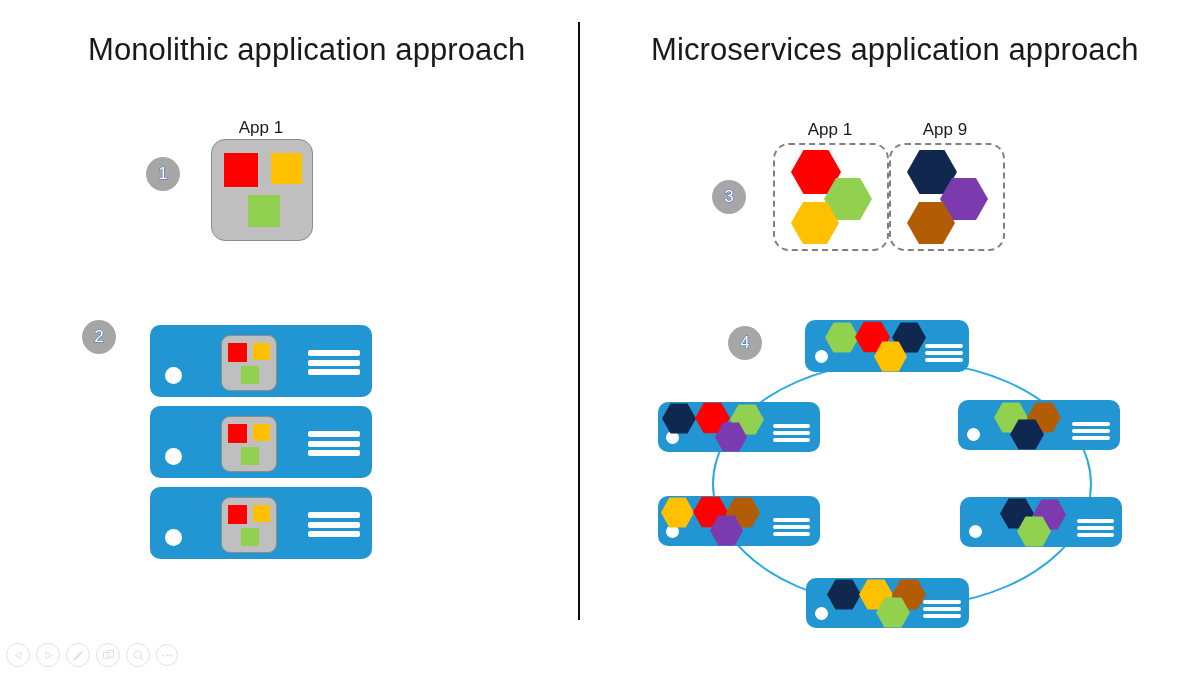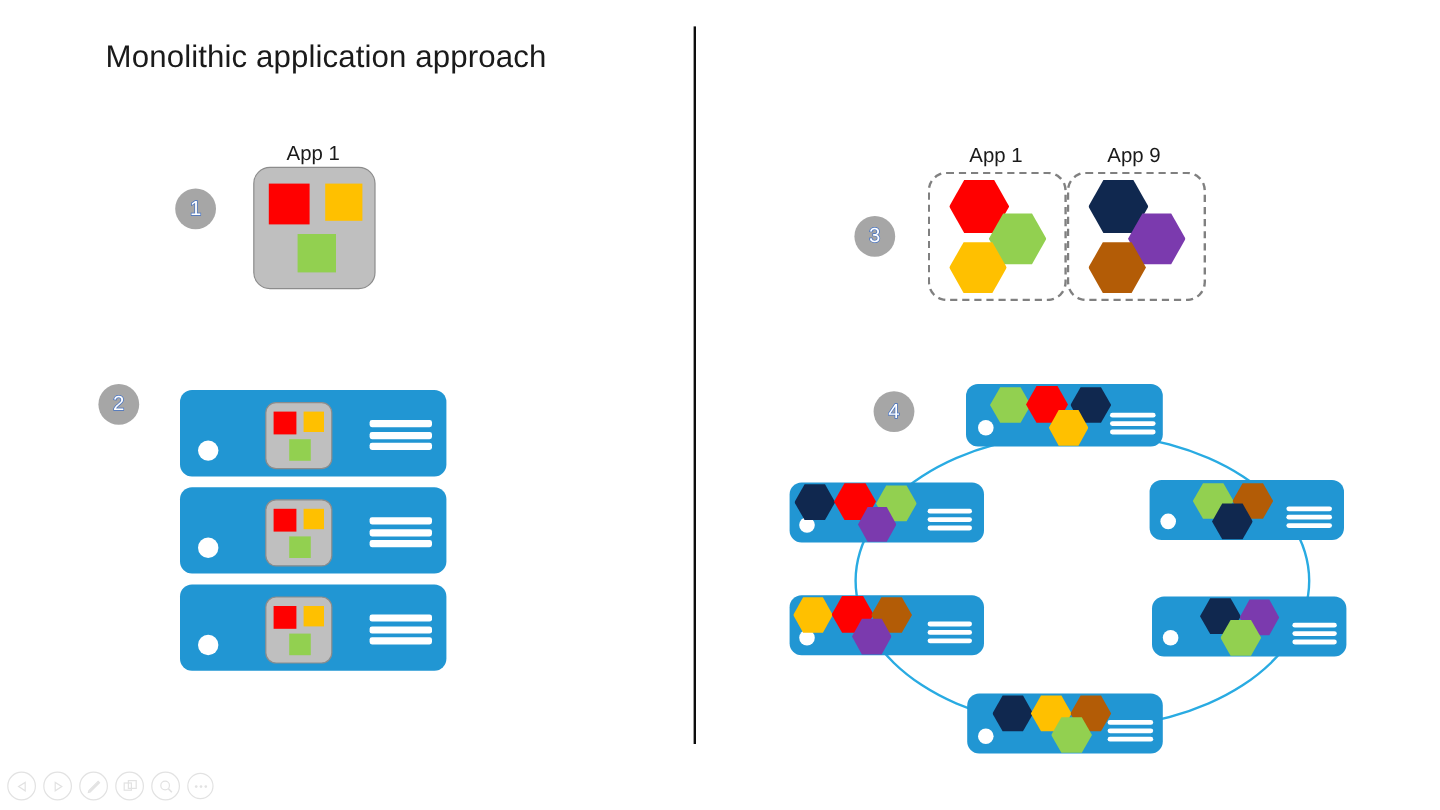--- a/index.html
+++ b/index.html
@@ -8,21 +8,21 @@
     background:#ffffff;
     font-family:"Liberation Sans", sans-serif;
     position:relative;
     overflow:hidden;
   }
   .stage{position:absolute;inset:0;}
 
   
   .title{
     position:absolute;
-    font-size:26px;
+    font-size:31px;
     font-weight:400;
     color:#1a1a1a;
     letter-spacing:0.1px;
     white-space:nowrap;
   }
   #title-left{left:88px;top:32px;}
   #title-right{left:651px;top:32px;}
 
   
   .divider{
@@ -134,20 +134,21 @@
     color:#e4e4e4;
   }
   .tb-btn svg{display:block;}
 </style>
 </head>
 <body>
 
 <div class="stage">
 
   <div class="title" id="title-left">Monolithic application approach</div>
+  <div class="title" id="title-right">Microservices application approach</div>
 
   <div class="divider"></div>
 
   <div class="badge" style="left:146px;top:157px;">1</div>
 
   <div class="app-label" style="left:211px;top:118px;width:100px;">App 1</div>
 
   <div class="mono-app" style="left:211px;top:139px;width:100px;height:100px;">
     <div class="sq" style="left:12px;top:13px;width:34px;height:34px;background:#FF0000;"></div>
     <div class="sq" style="left:59px;top:13px;width:31px;height:31px;background:#FFC000;"></div>

